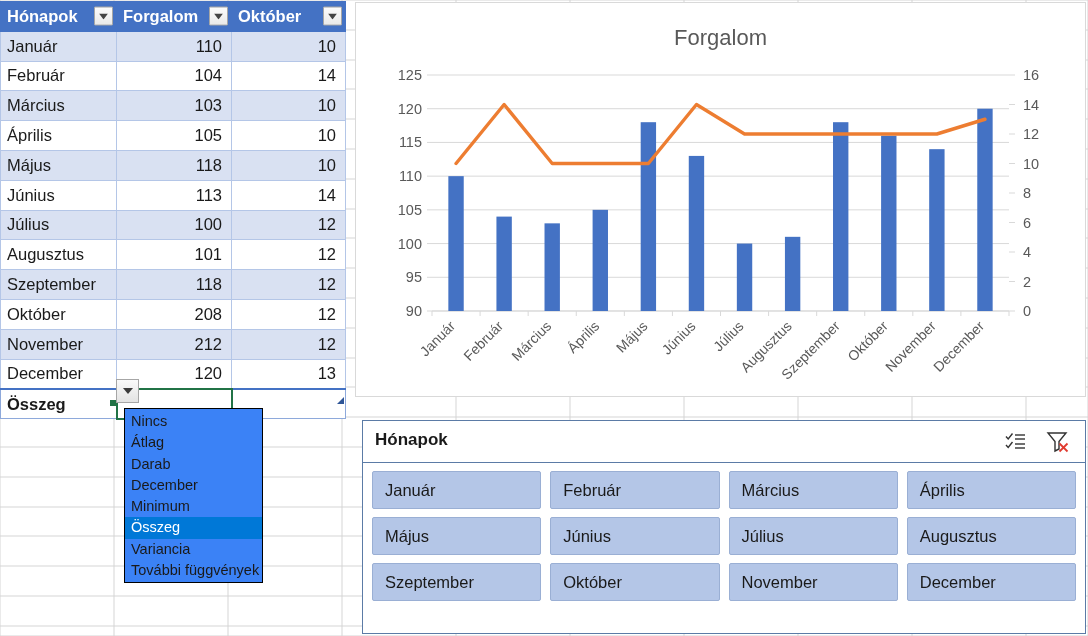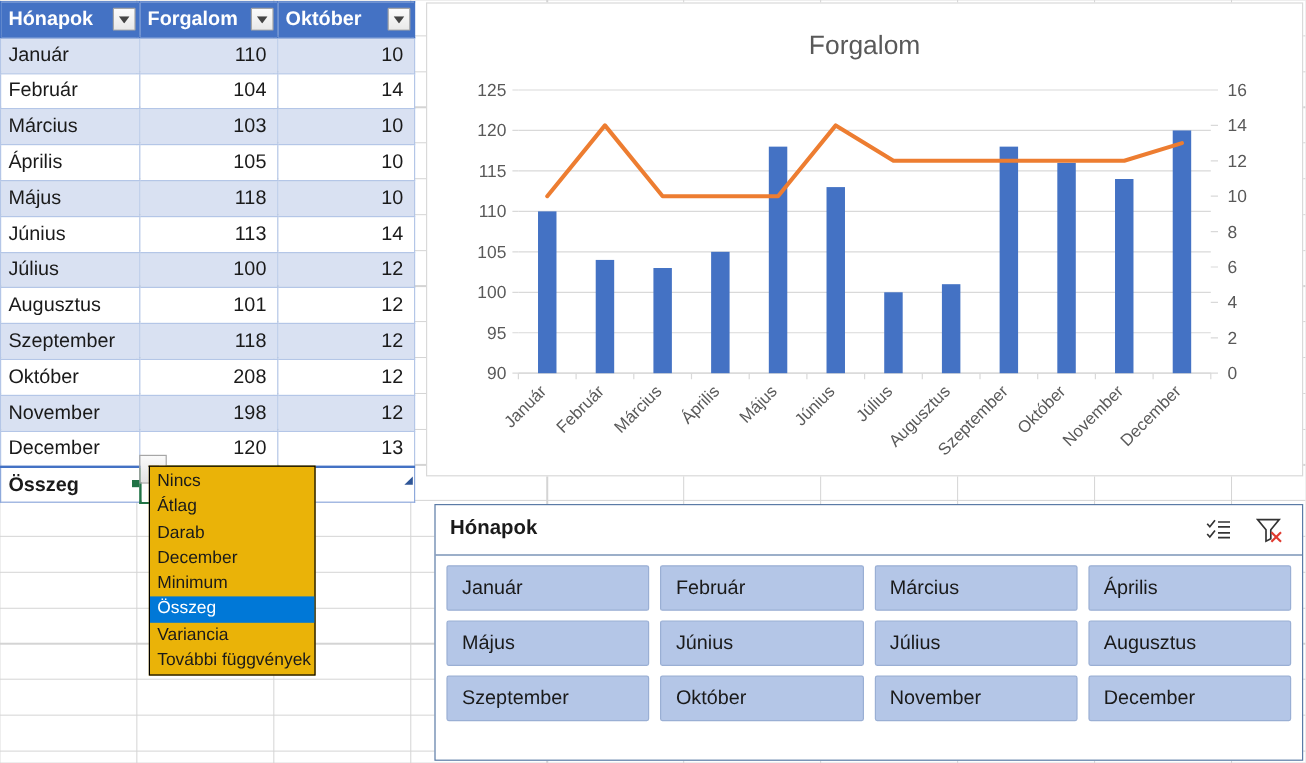--- a/index.html
+++ b/index.html
@@ -110,23 +110,23 @@
     left: 337px; top: 397px;
     width: 0; height: 0;
     border-left: 7px solid transparent;
     border-bottom: 7px solid #2e5597;
     z-index: 6;
   }
 
   
   #fn-dropdown {
     position: absolute;
-    left: 124px; top: 388px;
+    left: 124px; top: 408px;
     width: 139px;
-    background: #eab308;
+    background: #3b82f6;
     border: 1px solid #000000;
     z-index: 20;
     font-size: 14.5px;
     color: #1a1a1a;
     padding: 2px 0 1px 0;
   }
   #fn-dropdown .item {
     height: 21.3px;
     line-height: 21.3px;
     padding-left: 6px;
@@ -286,21 +286,21 @@
           <td class="num">118</td>
           <td class="num">12</td>
         </tr>
         <tr class="even">
           <td>Október</td>
           <td class="num">208</td>
           <td class="num">12</td>
         </tr>
         <tr class="odd">
           <td>November</td>
-          <td class="num">198</td>
+          <td class="num">212</td>
           <td class="num">12</td>
         </tr>
         <tr class="even">
           <td>December</td>
           <td class="num">120</td>
           <td class="num">13</td>
         </tr>
       </tbody>
     <tfoot>
       <tr id="total-row">

